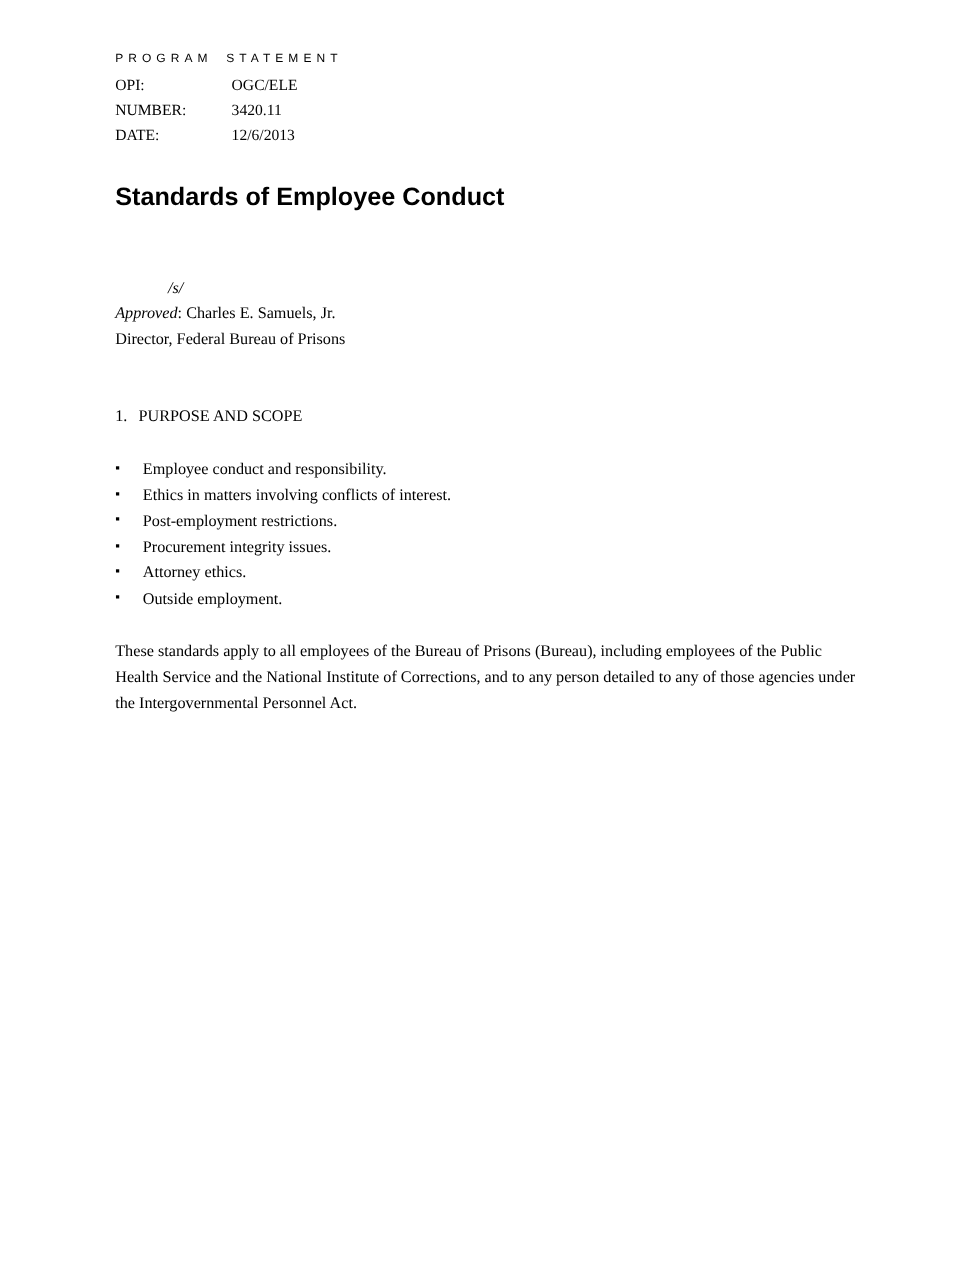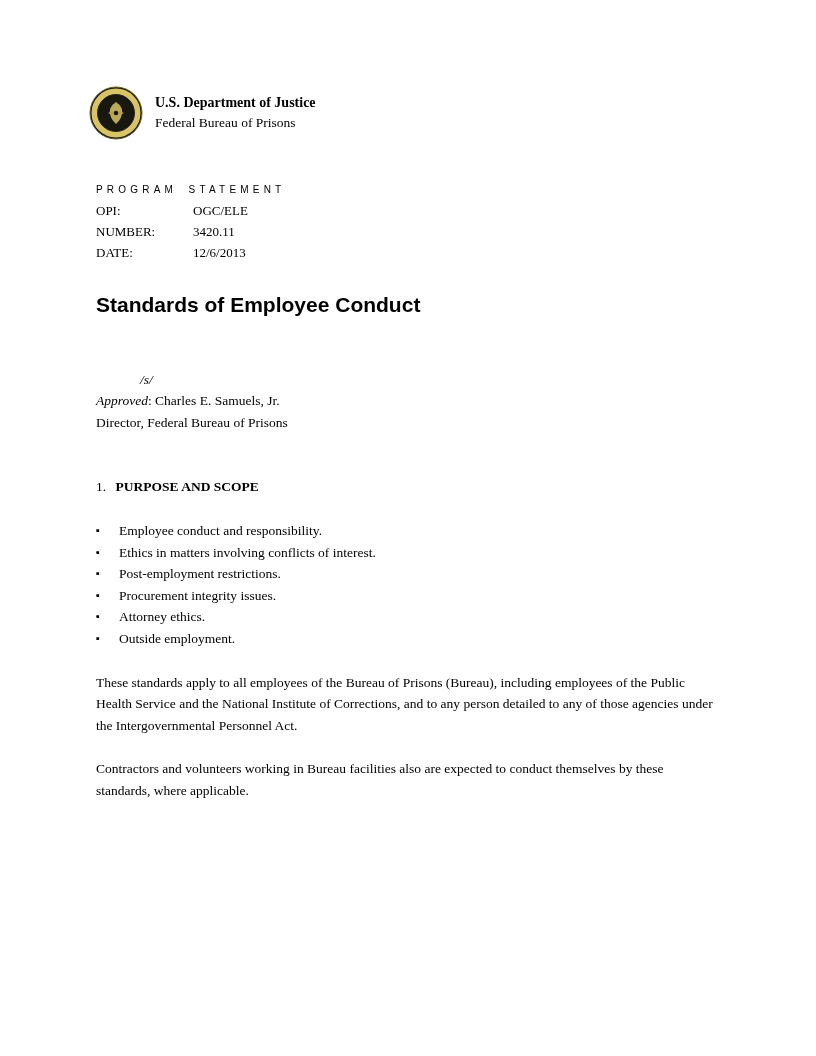--- a/index.html
+++ b/index.html
@@ -103,21 +103,21 @@
   
   .section-heading {
     margin-top: 43px;
     line-height: 1.6;
   }
   .section-number {
     font-weight: normal;
     margin-right: 6px;
   }
   .section-title {
-    font-weight: bold;
+    font-weight: normal;
   }
 
   
   .para {
     margin: 22px 0 0 0;
     line-height: 1.6;
   }
 
   
   .bullet-list {
@@ -138,37 +138,20 @@
   .bullet-text {
     flex: 1 1 auto;
   }
 </style>
 </head>
 <body>
 
 <div class="page">
   <div class="content">
 
-    <div class="doc-header">
-      <span class="seal">
-        <svg viewBox="0 0 54 54" width="54" height="54" aria-hidden="true">
-          <circle cx="27" cy="27" r="26" fill="#15150c" stroke="#6e6226" stroke-width="1"></circle>
-          <circle cx="27" cy="27" r="21.5" fill="none" stroke="#d8c367" stroke-width="6"></circle>
-          <circle cx="27" cy="27" r="18.5" fill="none" stroke="#2a2a18" stroke-width="1"></circle>
-          <circle cx="27" cy="27" r="17" fill="#181810"></circle>
-          <path d="M27 16 C31 19 34 22 33 28 C32 33 29 36 27 38 C25 36 22 33 21 28 C20 22 23 19 27 16 Z" fill="#d8c367" opacity="0.85"></path>
-          <path d="M19 27 C22 25 25 25 27 27 C29 25 32 25 35 27 C32 29 29 29 27 28 C25 29 22 29 19 27 Z" fill="#b89f4e"></path>
-          <circle cx="27" cy="27" r="2.2" fill="#15150c"></circle>
-        </svg>
-      </span>
-      <div class="header-text">
-        <div class="agency-line">U.S. Department of Justice</div>
-        <div class="bureau-line">Federal Bureau of Prisons</div>
-      </div>
-    </div>
 
     <div class="ps-block">
       <div class="ps-heading">PROGRAM STATEMENT</div>
       <div class="ps-field-row">
         <span class="ps-field-label">OPI:</span>
         <span class="ps-field-value">OGC/ELE</span>
       </div>
       <div class="ps-field-row">
         <span class="ps-field-label">NUMBER:</span>
         <span class="ps-field-value">3420.11</span>
@@ -216,16 +199,15 @@
         <span class="bullet-marker">▪</span>
         <span class="bullet-text">Attorney ethics.</span>
       </li>
       <li class="bullet-item">
         <span class="bullet-marker">▪</span>
         <span class="bullet-text">Outside employment.</span>
       </li>
     </ul>
 
     <p class="para">These standards apply to all employees of the Bureau of Prisons (Bureau), including employees of the Public Health Service and the National Institute of Corrections, and to any person detailed to any of those agencies under the Intergovernmental Personnel Act.</p>
-    <p class="para">Contractors and volunteers working in Bureau facilities also are expected to conduct themselves by these standards, where applicable.</p>
 
   </div>
 </div>
 
 </body></html>

